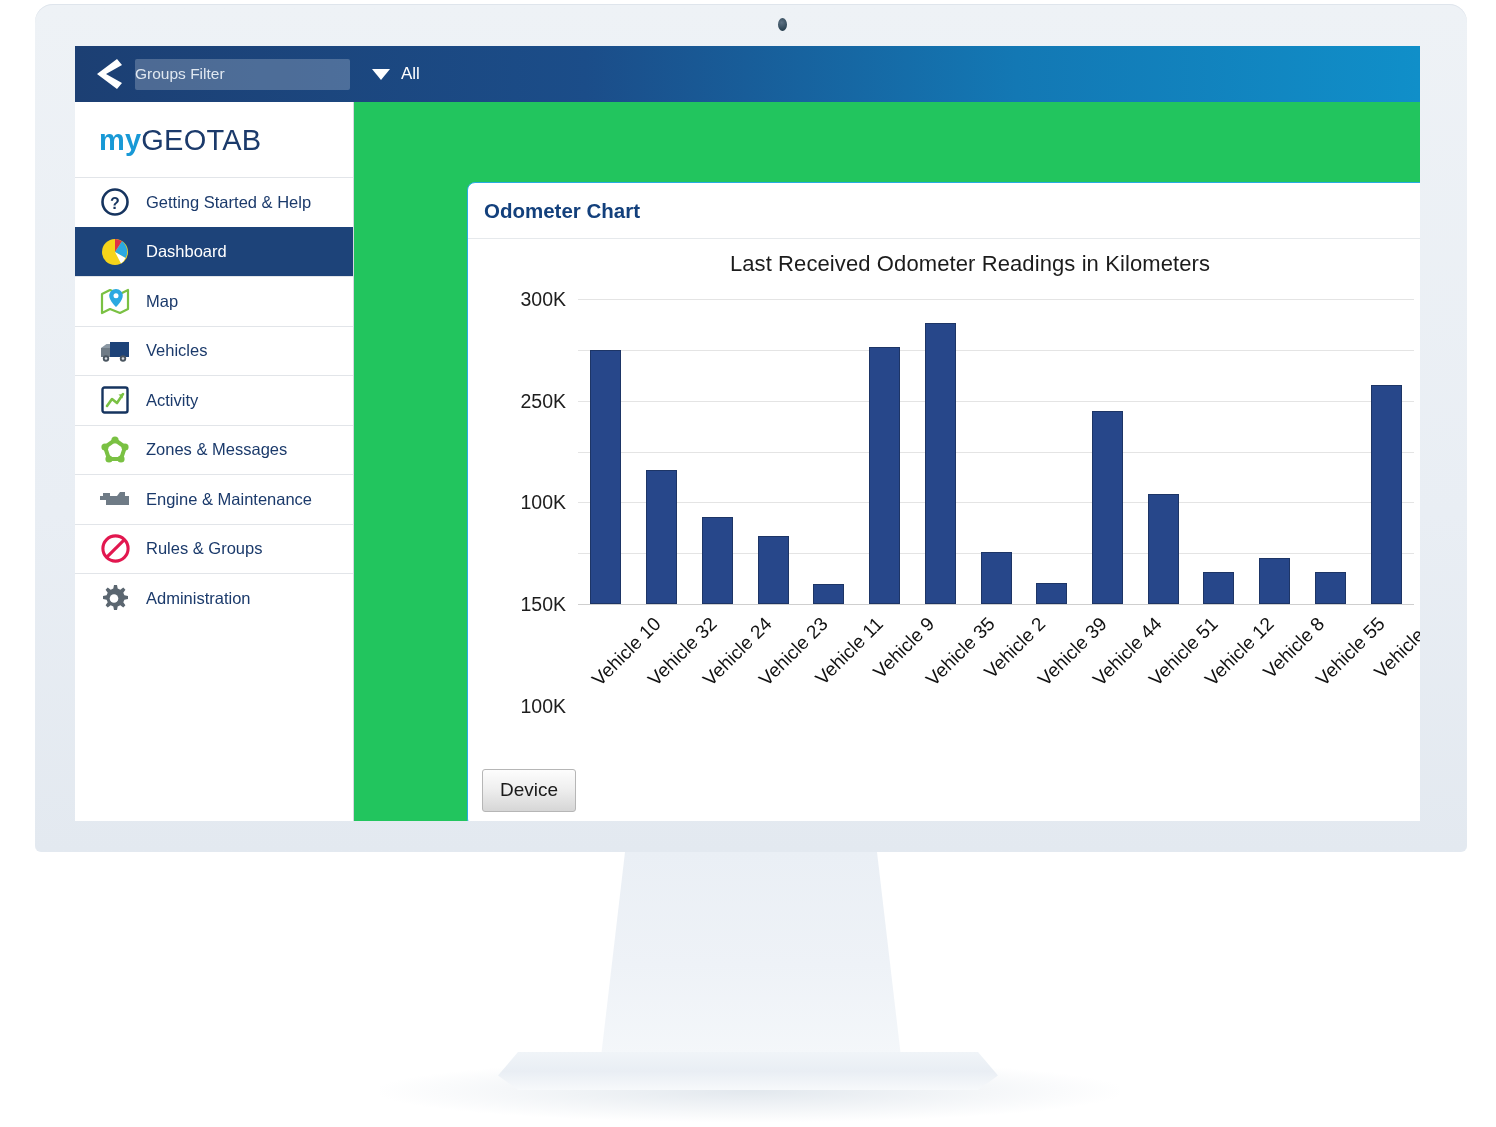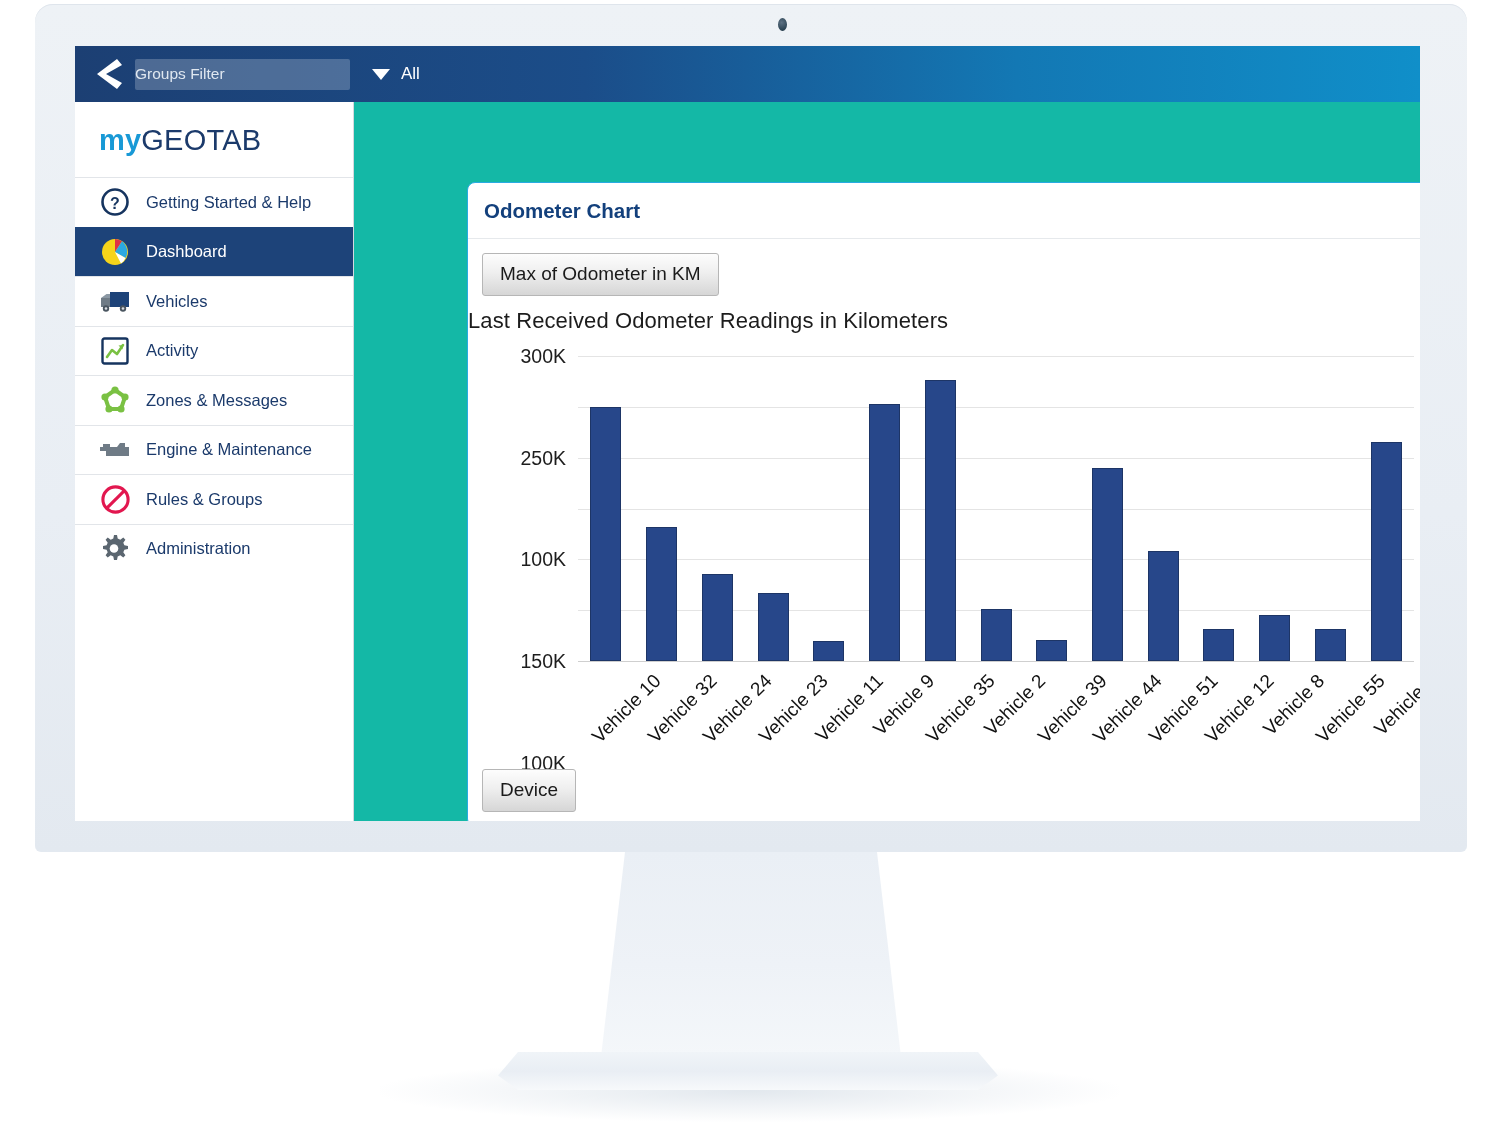--- a/index.html
+++ b/index.html
@@ -93,21 +93,21 @@
     height: 49.5px; padding-left: 22px;
     border-top: 1px solid #e2e5e9;
     color: #1b3a6b; font-size: 16.5px; cursor: pointer;
   }
   .nav-item.active { background: #1d4379; color:#ffffff; border-top-color:#1d4379; }
   .nav-item .ic { width: 36px; height: 34px; margin-right: 13px; display:flex; align-items:center; justify-content:center; flex:0 0 36px; }
   .nav-item .lbl { white-space: nowrap; }
   .nav-bottom-border { border-bottom: 1px solid #e2e5e9; }
 
   
-  .content { position:absolute; left:279px; top:56px; width:1066px; height:719px; background:#14b8a6; }
+  .content { position:absolute; left:279px; top:56px; width:1066px; height:719px; background:#22c55e; }
   .dialog {
     position: absolute; left: 113px; top: 80px;
     width: 1004px; height: 645px;
     border: 1px solid #29abe2; border-radius: 8px;
     background: #ffffff;
   }
   .dialog-header {
     height: 56px; border-bottom: 1px solid #e6e9ec;
     display:flex; align-items:center; justify-content: space-between;
     padding: 0 22px 0 16px;
@@ -121,21 +121,21 @@
     color:#1a1a1a; font-size: 19px;
     padding: 9px 17px 10px; cursor: pointer;
     font-family:"Liberation Sans",sans-serif;
   }
   .toolbar-row { padding: 14px 0 0 14px; }
   .footer-row { position:absolute; left:14px; bottom: 14px; }
 
   
   .chart-wrap { position: relative; width: 1004px; height: 470px; }
   .chart-title {
-    text-align:left; font-size: 22px; color:#1c1c1c;
+    text-align:center; font-size: 22px; color:#1c1c1c;
     padding-top: 12px; letter-spacing:.1px;
   }
   .plot {
     position:absolute; left: 110px; top: 60px;
     width: 836px; height: 305px;
   }
   .gridline { position:absolute; left:0; width:100%; height:1px; background:#e4e4e4; }
   .ytick {
     position:absolute; right: 100%; margin-right: 12px;
     transform: translateY(-50%);
@@ -206,20 +206,30 @@
           <svg width="32" height="32" viewBox="0 0 32 32">
             <circle cx="16" cy="16" r="13" fill="#f6d41a"></circle>
             <path d="M16 16 L16 3 A13 13 0 0 1 23 5.3 Z" fill="#e03146"></path>
             <path d="M16 16 L23 5.3 A13 13 0 0 1 26.5 22 Z" fill="#2ca9e1"></path>
             <path d="M16 16 L26.5 22 A13 13 0 0 1 22 27.5 Z" fill="#ffffff"></path>
           </svg>
         </span>
         <span class="lbl">Dashboard</span>
       </div>
 
+      <div class="nav-item">
+        <span class="ic">
+          <svg width="32" height="30" viewBox="0 0 32 30">
+            <path d="M3 8 L11 4 L21 8 L29 4 L29 23 L21 27 L11 23 L3 27 Z" fill="none" stroke="#7ac143" stroke-width="2.2" stroke-linejoin="round"></path>
+            <path d="M17 3 C13.2 3 10.2 6 10.2 9.8 C10.2 14.6 17 21 17 21 C17 21 23.8 14.6 23.8 9.8 C23.8 6 20.8 3 17 3 Z" fill="#2ca9e1"></path>
+            <circle cx="17" cy="9.8" r="2.5" fill="#ffffff"></circle>
+          </svg>
+        </span>
+        <span class="lbl">Map</span>
+      </div>
 
       <div class="nav-item">
         <span class="ic">
           <svg width="34" height="26" viewBox="0 0 34 26">
             <path d="M12 4 L31 4 L31 19 L12 19 Z" fill="#1d4379"></path>
             <path d="M3 10 L12 10 L12 19 L3 19 Z" fill="#6f7b86"></path>
             <path d="M3 10 L8.5 6 L12 6 L12 10 Z" fill="#8b98a4"></path>
             <circle cx="8" cy="20.5" r="3.2" fill="#4a5560"></circle>
             <circle cx="25" cy="20.5" r="3.2" fill="#4a5560"></circle>
             <circle cx="8" cy="20.5" r="1.3" fill="#d9dde1"></circle>
@@ -286,23 +296,20 @@
     </div>
 
     <div class="content">
       <div class="dialog">
 
         <div class="dialog-header">
           <span class="dialog-title">Odometer Chart</span>
 
         </div>
 
-        <div class="toolbar-row">
-          <button class="btn3d">Max of Odometer in KM</button>
-        </div>
 
         <div class="chart-wrap">
           <div class="chart-title">Last Received Odometer Readings in Kilometers</div>
           <div class="plot" id="plot">
             <div id="gridlines">
                 <div class="gridline" style="top: 305px;"></div>
                 <div class="gridline" style="top: 254.167px;"></div>
                 <div class="gridline" style="top: 203.333px;">
                   <div class="ytick" style="top: 203.333px;">100K</div>
                 </div>

